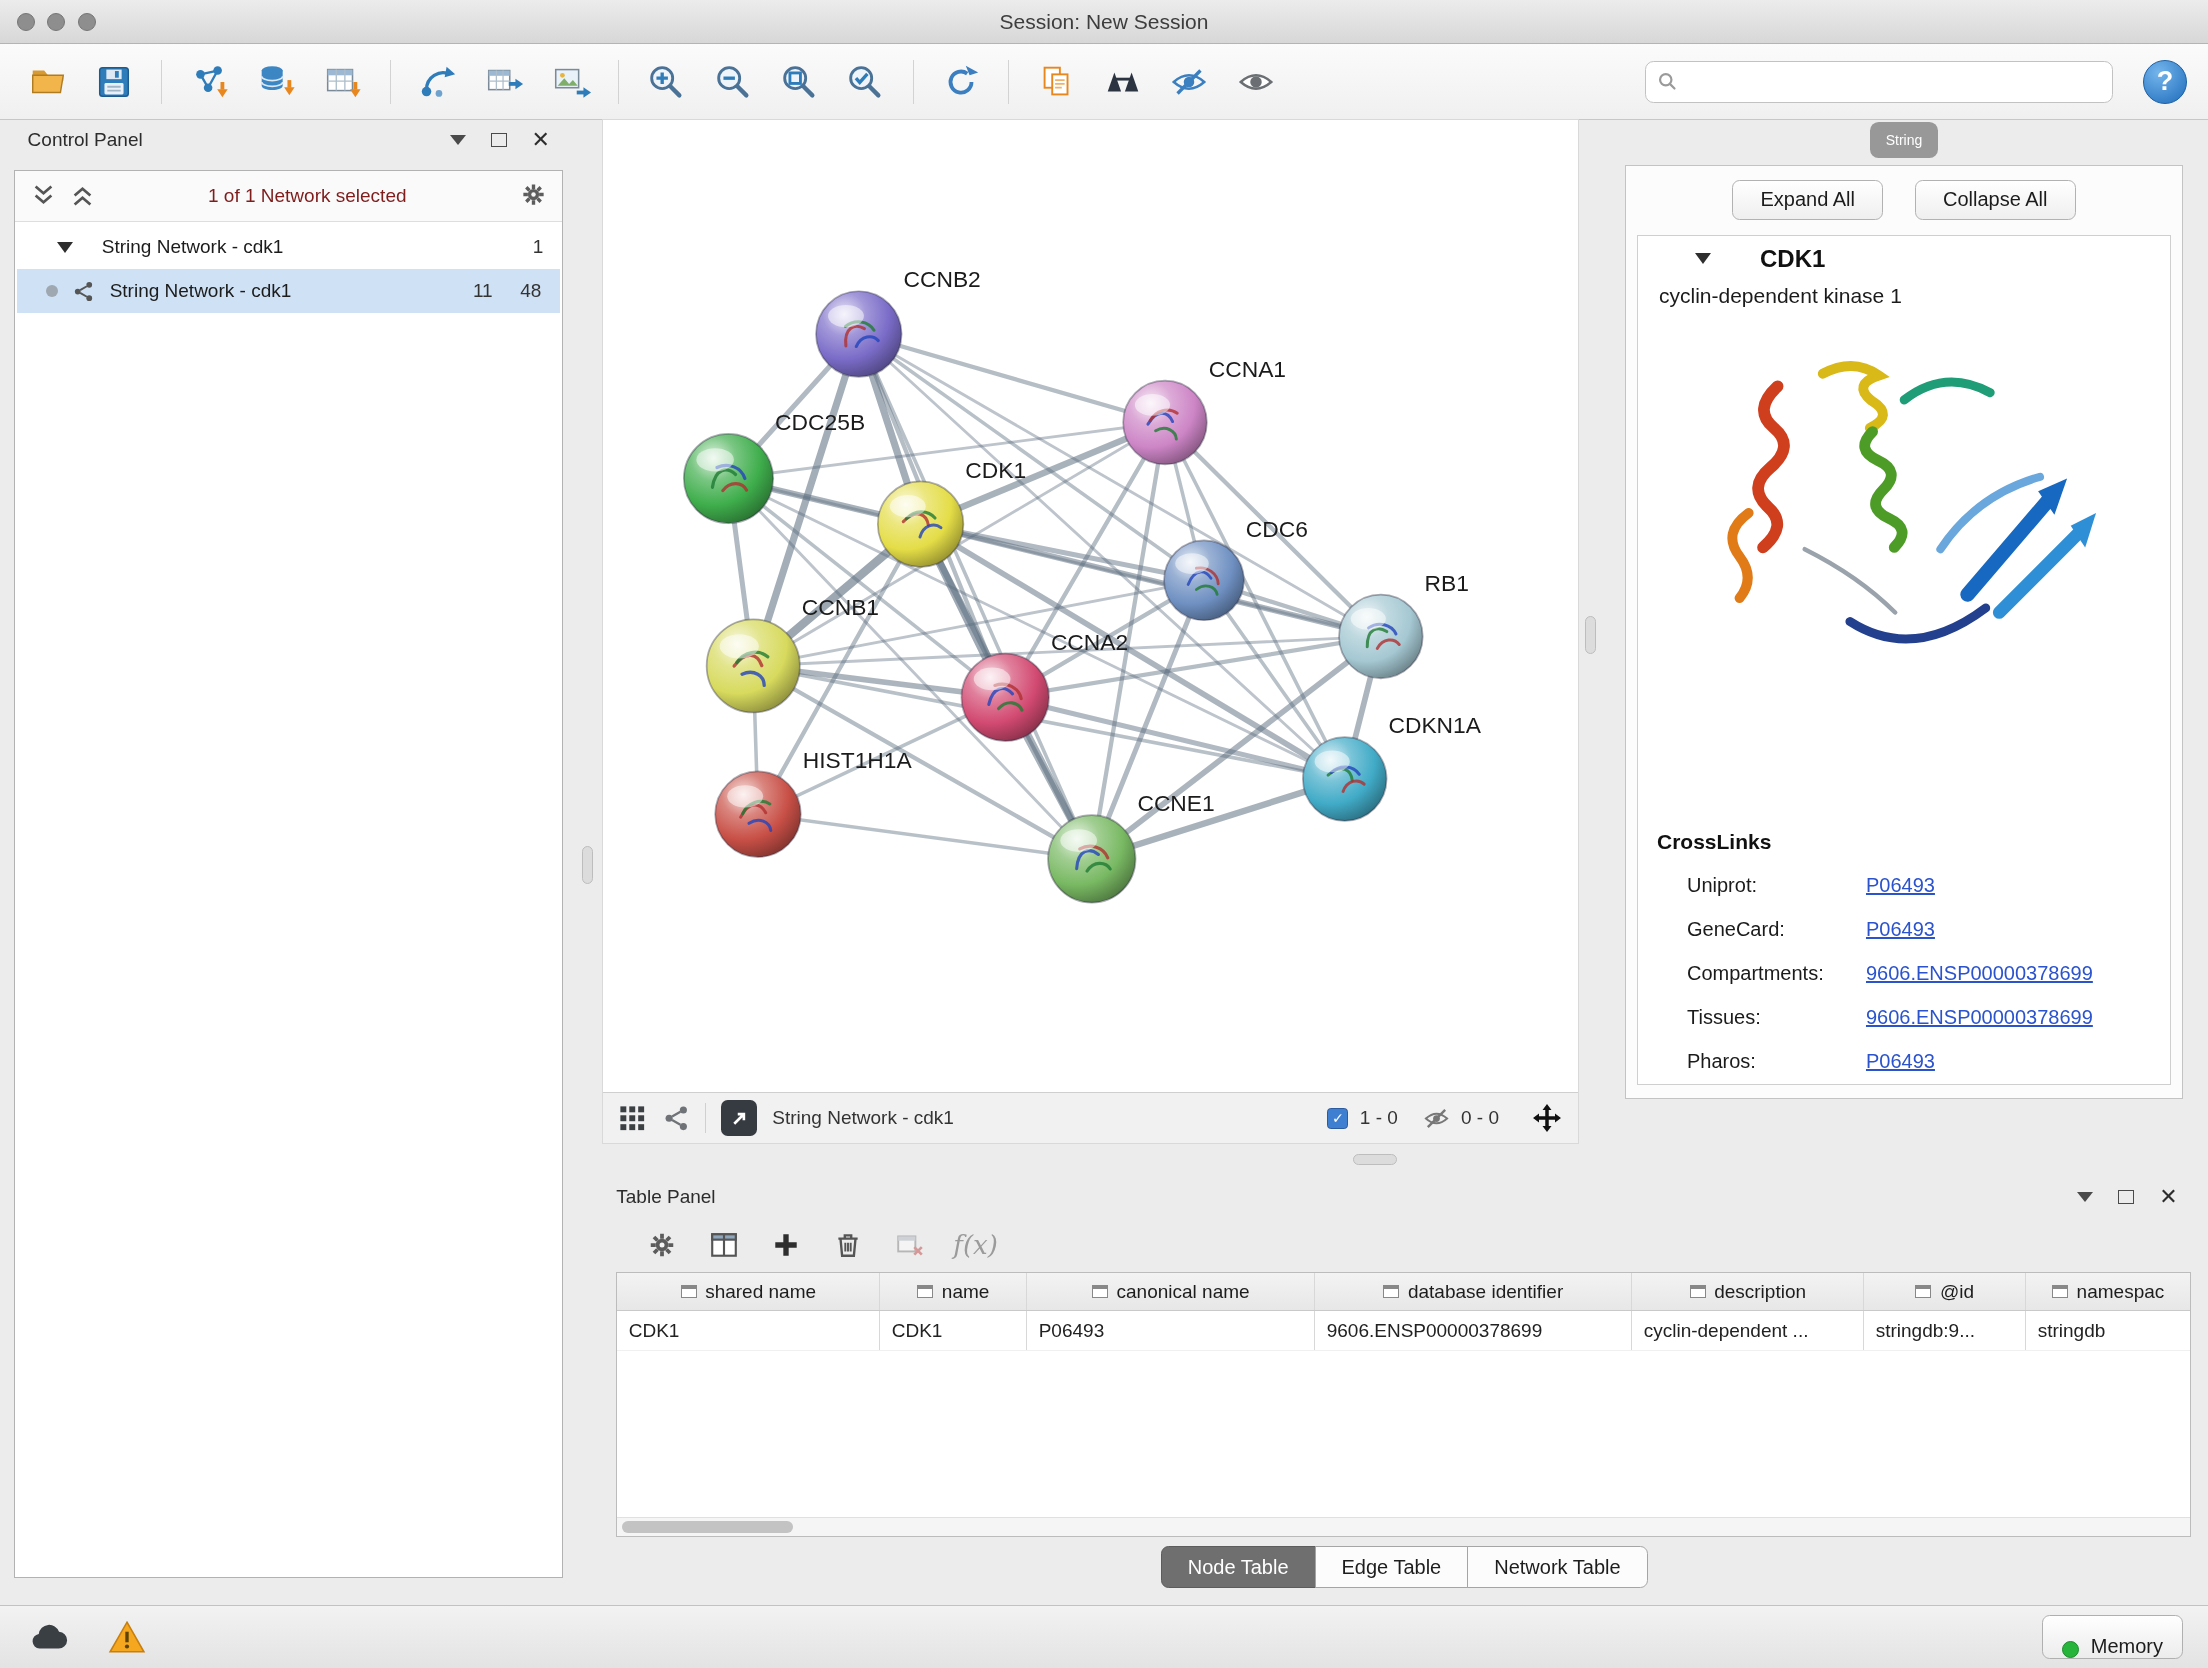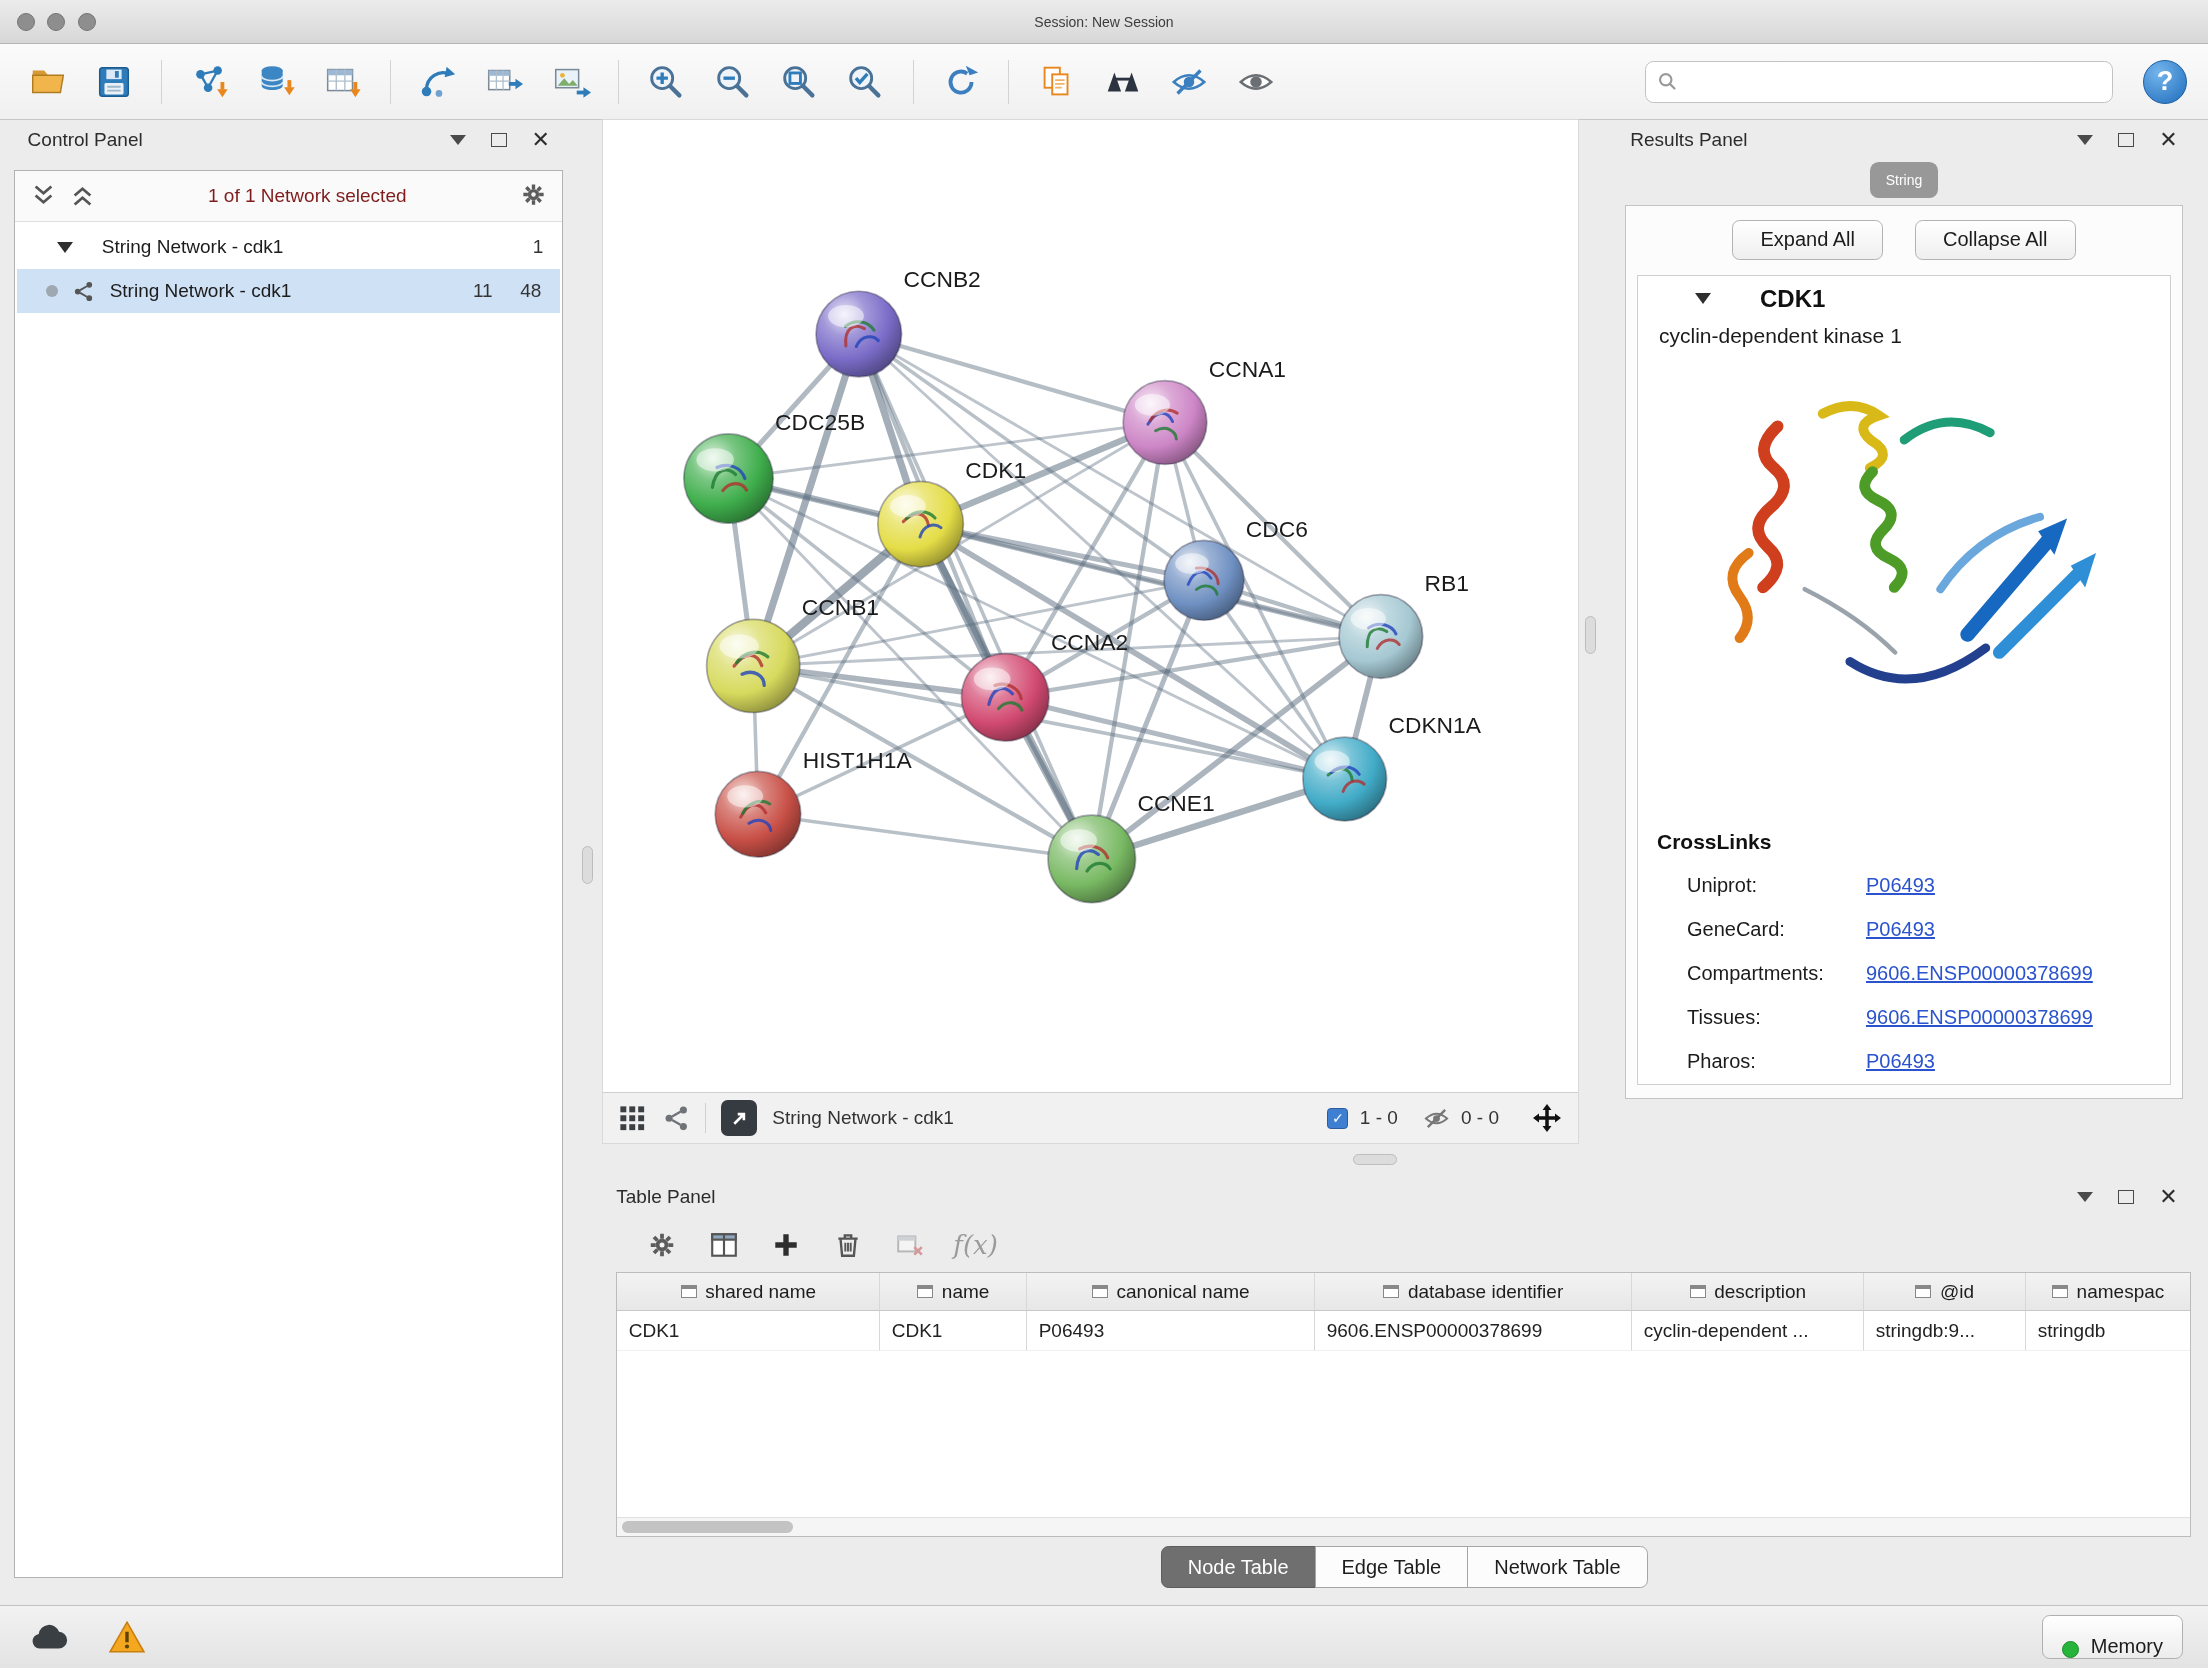--- a/index.html
+++ b/index.html
@@ -4,21 +4,21 @@
 <style>
   *{box-sizing:border-box;margin:0;padding:0}
   html,body{width:2208px;height:1668px}
   body{font-family:"Liberation Sans","DejaVu Sans",sans-serif;background:#ececec;color:#222;overflow:hidden}
   .window{position:relative;width:2208px;height:1668px;display:flex;flex-direction:column}
 
   
   .titlebar{height:44px;background:linear-gradient(#ececec,#d7d7d7);border-bottom:1px solid #b4b4b4;display:flex;align-items:center;position:relative;flex:none}
   .traffic{display:flex;gap:12.4px;padding-left:17px;z-index:2}
   .tl{width:18px;height:18px;border-radius:50%;background:#8e8e8e;border:1px solid #767676}
-  .win-title{position:absolute;left:0;right:0;text-align:center;font-size:14px;color:#3d3d3d}
+  .win-title{position:absolute;left:0;right:0;text-align:center;font-size:21px;color:#3d3d3d}
 
   
   .toolbar{height:76px;background:linear-gradient(#fbfbfb,#f0f0f0);border-bottom:1px solid #c7c7c7;display:flex;align-items:center;padding:0 21px;gap:13.3px;flex:none}
   .tbtn{width:53px;height:55px;border:none;background:transparent;display:flex;align-items:center;justify-content:center;border-radius:7.6px;cursor:pointer}
   .tbtn svg{width:42px;height:42px}
   .tsep{width:1px;height:44px;background:#d3d3d3;margin:0 7.6px}
   .search{margin-left:auto;display:flex;align-items:center;width:468px;height:42px;border:1px solid #c2c2c2;border-radius:8.6px;background:#fff;padding:0 11.4px;gap:7.6px}
   .search input{border:none;outline:none;flex:1;font-size:20px;background:transparent}
   .helpbtn{flex:none;width:44px;height:44px;border-radius:50%;border:1px solid #1b5fa5;background:radial-gradient(circle at 35% 28%,#74b5ec,#1e6cbb);color:#fff;font-size:27px;font-weight:bold;margin-left:17px;cursor:pointer}
 
@@ -592,26 +592,20 @@
               <span>0 - 0</span>
             </div>
             <svg class="crosshair" viewBox="0 0 32 32">
                 <path d="M16 2l-4.5 6h9zM16 30l-4.5-6h9zM2 16l6-4.5v9zM30 16l-6-4.5v9z" fill="#111"></path>
                 <path d="M16 6v20M6 16h20" stroke="#111" stroke-width="3.5"></path>
               </svg>
           </div>
         </section>
 
         <aside class="results-panel">
-          <div class="panel-head">
-            <span class="ph-title">Results Panel</span>
-            <span class="ph-caret"></span>
-            <span class="ph-float"></span>
-            <span class="ph-close"></span>
-          </div>
           <button class="rp-tabbtn">String</button>
           <div class="rp-card">
             <div class="rp-btnrow">
               <button class="rp-btn">Expand All</button>
               <button class="rp-btn">Collapse All</button>
             </div>
             <div class="rp-section">
               <div class="rp-sechead">
                 <span class="tri"></span>
                 <span class="rp-gene">CDK1</span>

